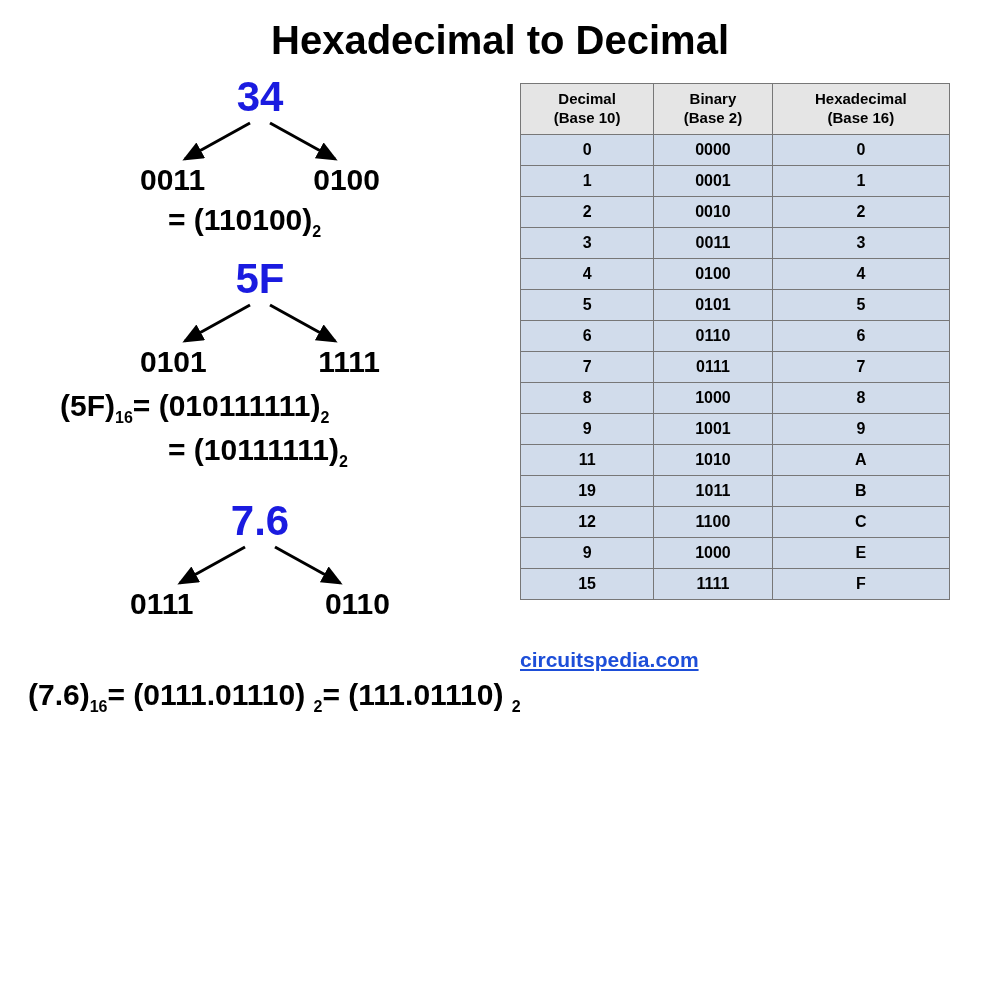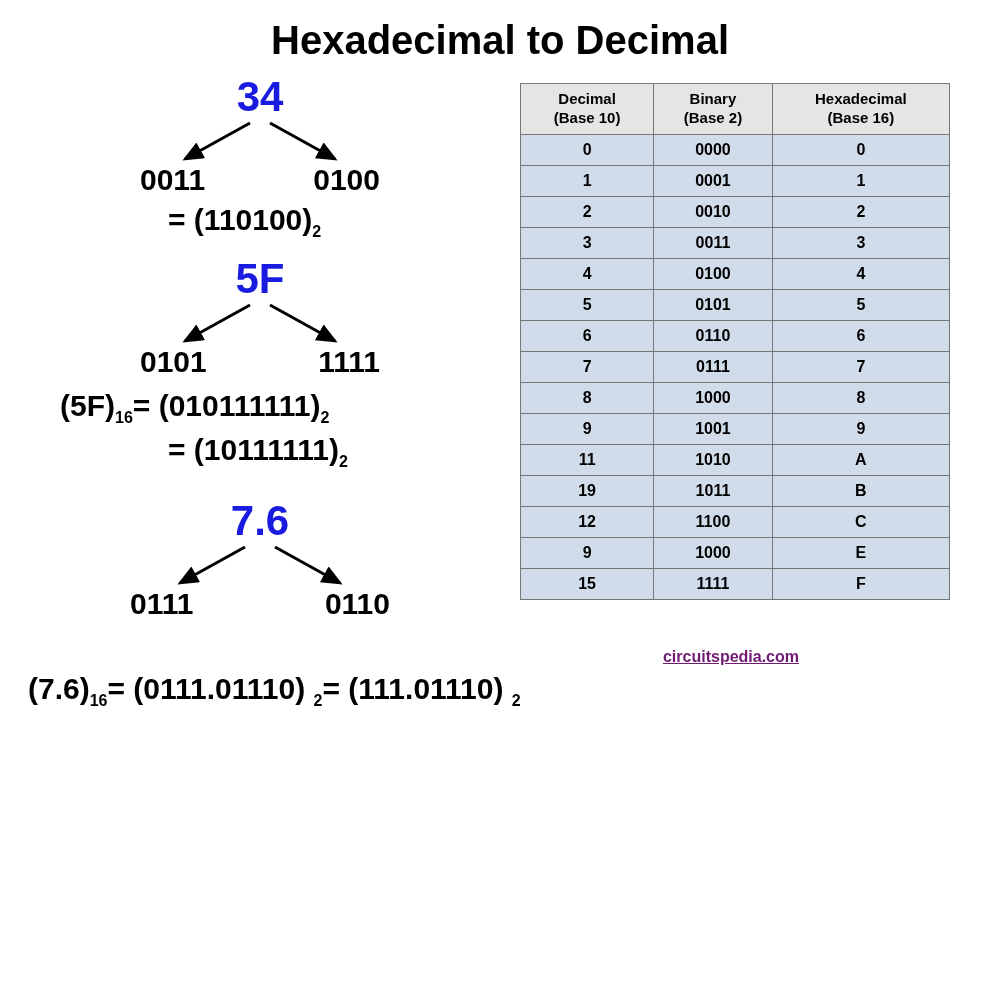--- a/index.html
+++ b/index.html
@@ -86,24 +86,24 @@
   }
   table.conv th {
     background: #e5e5e5;
     font-size: 15px;
     line-height: 1.25;
   }
   table.conv td {
     background: #d1dceb;
   }
   .credit {
-    color: #701a75;
-    font-weight: 700;
-    font-size: 16px;
-    text-align: center;
+    color: #1d4ed8;
+    font-weight: 700;
+    font-size: 21px;
+    text-align: left;
     text-decoration: underline;
     margin-top: 48px;
     margin-right: 8px;
   }
   .final {
     font-weight: 700;
     font-size: 30px;
     margin-top: 6px;
     margin-left: 28px;
     white-space: nowrap;

